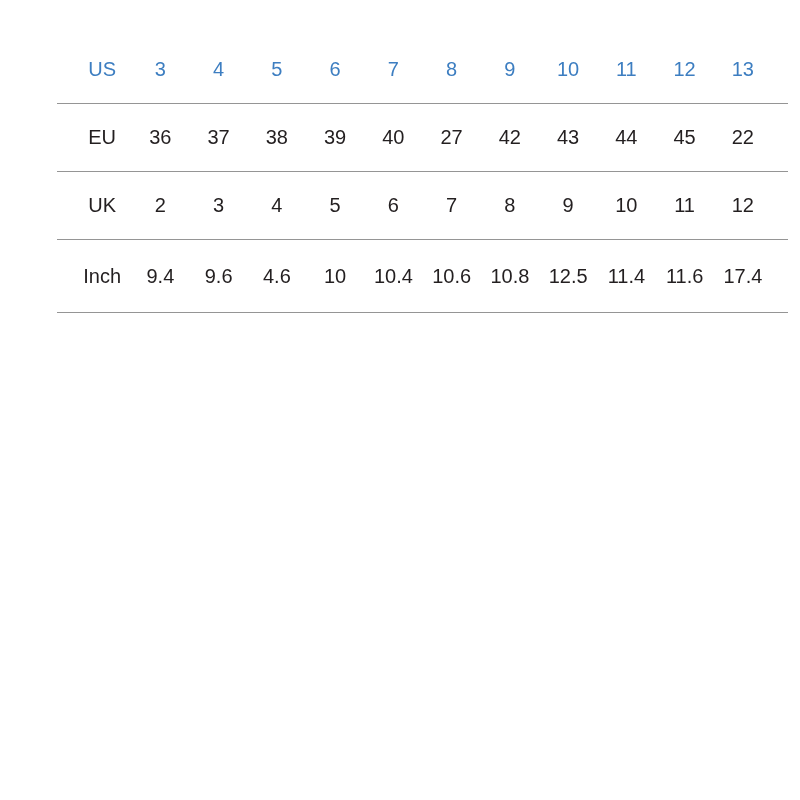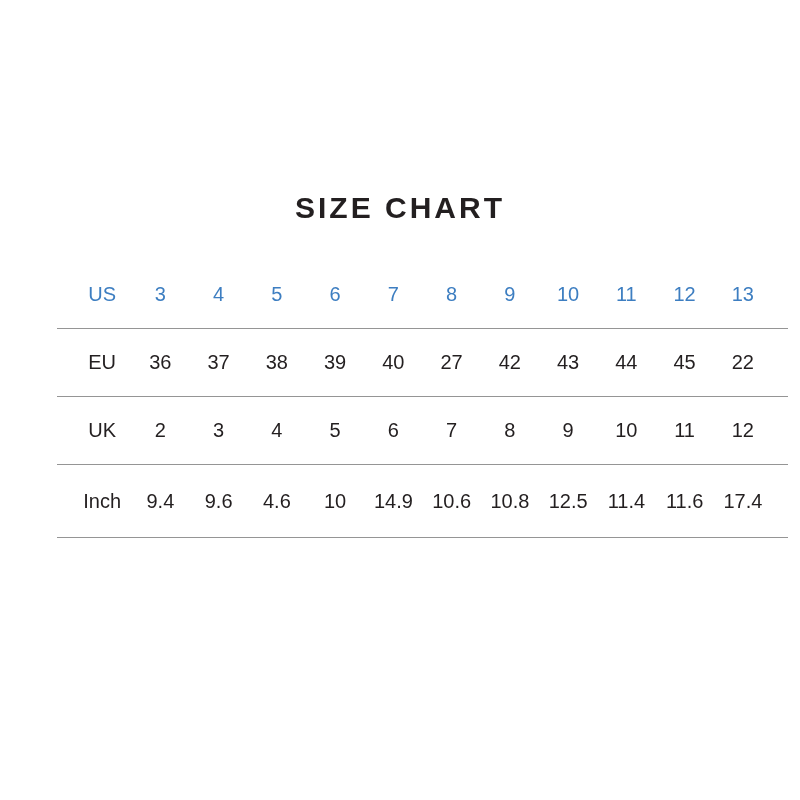--- a/index.html
+++ b/index.html
@@ -48,21 +48,20 @@
   .size-cell {
     flex: 1;
     text-align: center;
     white-space: nowrap;
   }
 </style>
 </head>
 <body>
 
 <div class="page">
-  <h1 class="page-title">SIZE CHART</h1>
 
   <div class="size-table" id="size-table">
       <div class="size-row accent">
         <div class="size-cell">US</div>
         <div class="size-cell">3</div>
         <div class="size-cell">4</div>
         <div class="size-cell">5</div>
         <div class="size-cell">6</div>
         <div class="size-cell">7</div>
         <div class="size-cell">8</div>
@@ -99,21 +98,21 @@
         <div class="size-cell">10</div>
         <div class="size-cell">11</div>
         <div class="size-cell">12</div>
       </div>
       <div class="size-row">
         <div class="size-cell">Inch</div>
         <div class="size-cell">9.4</div>
         <div class="size-cell">9.6</div>
         <div class="size-cell">4.6</div>
         <div class="size-cell">10</div>
-        <div class="size-cell">14.9</div>
+        <div class="size-cell">10.4</div>
         <div class="size-cell">10.6</div>
         <div class="size-cell">10.8</div>
         <div class="size-cell">12.5</div>
         <div class="size-cell">11.4</div>
         <div class="size-cell">11.6</div>
         <div class="size-cell">17.4</div>
       </div>
     </div>
 </div>
 

